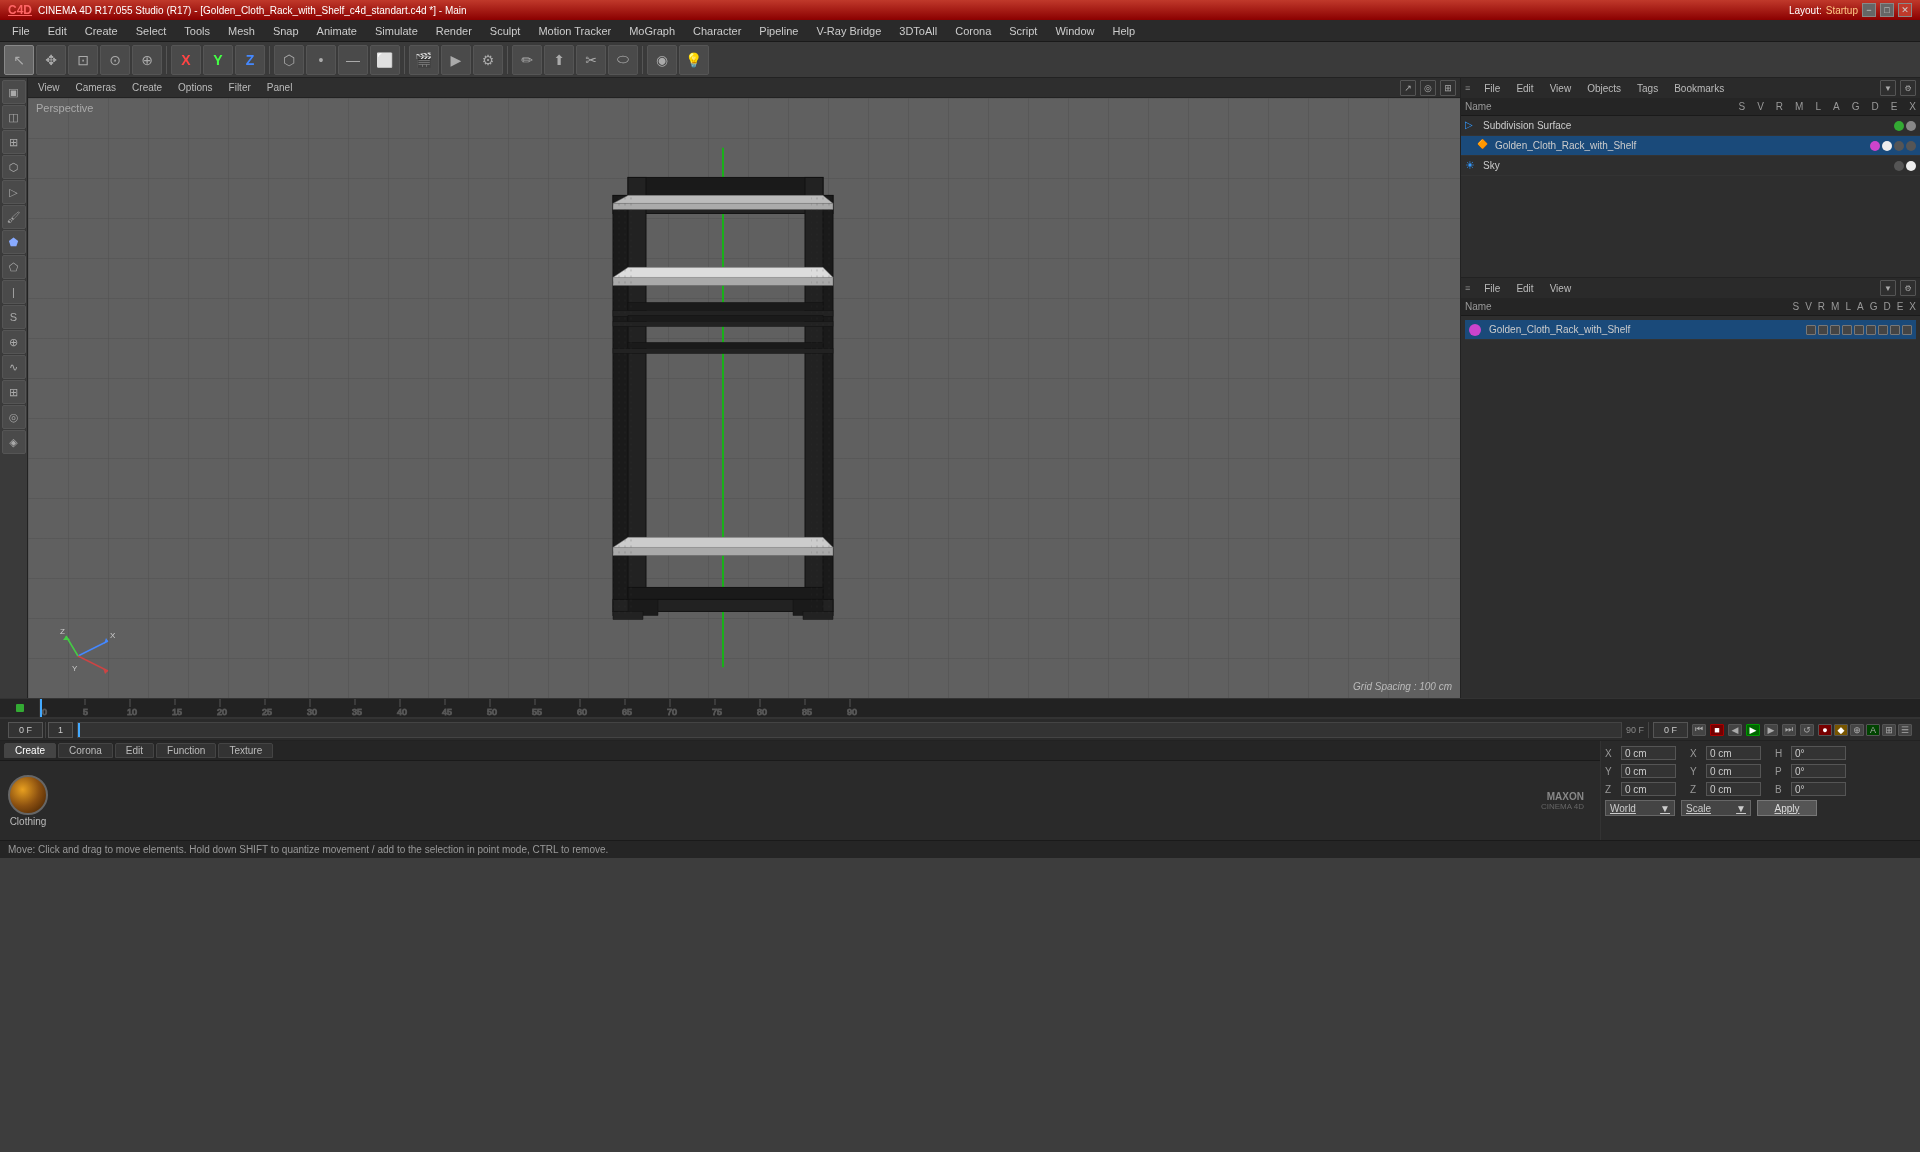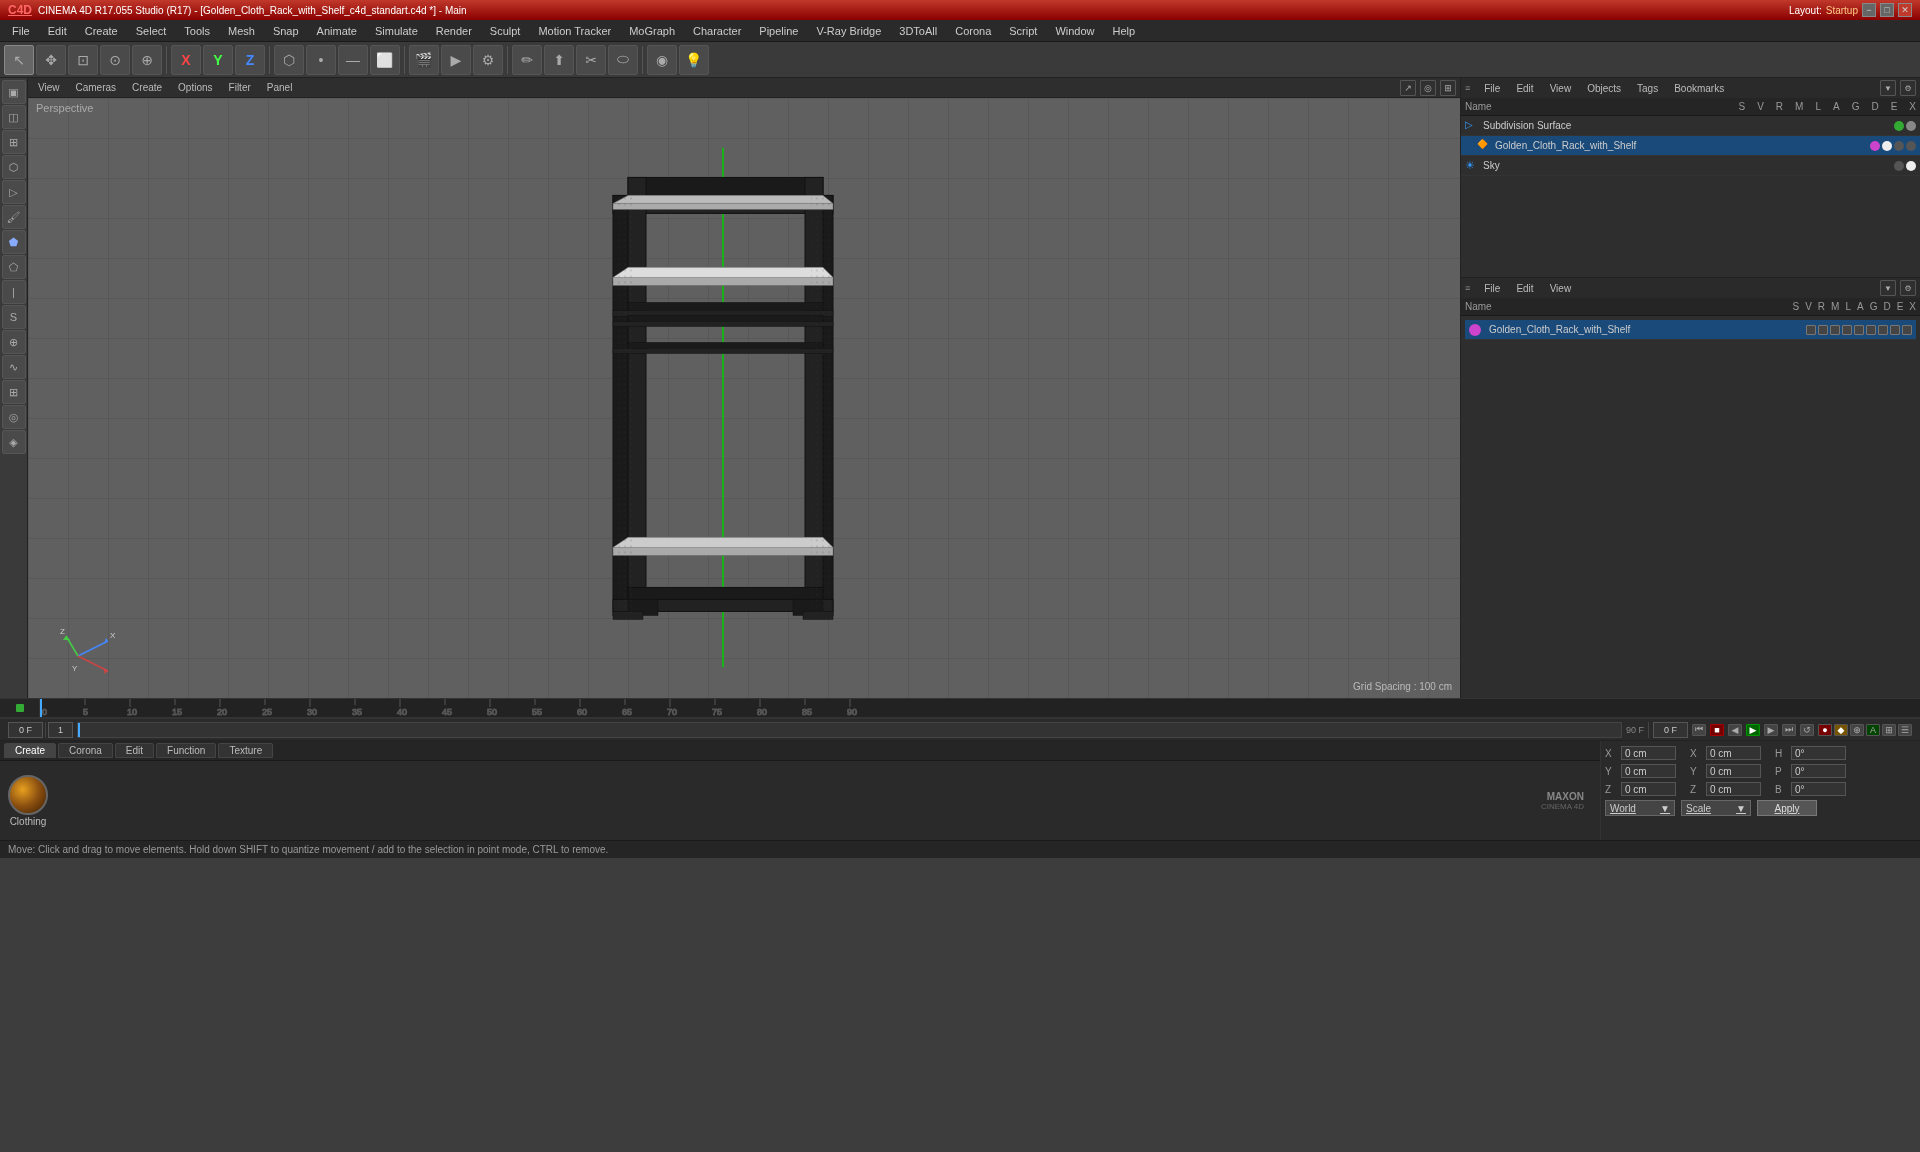--- a/index.html
+++ b/index.html
@@ -153,20 +153,21 @@
       color: #aaa;
       font-size: 11px;
       z-index: 10;
     }
     #grid-spacing-label {
       position: absolute;
       bottom: 6px; right: 8px;
       color: #bbb;
       font-size: 10px;
       z-index: 10;
+      font-style: italic;
     }
     
     #shelf-model {
       position: absolute;
       top: 50%; left: 50%;
       transform: translate(-55%, -48%);
       z-index: 5;
     }
 
     

